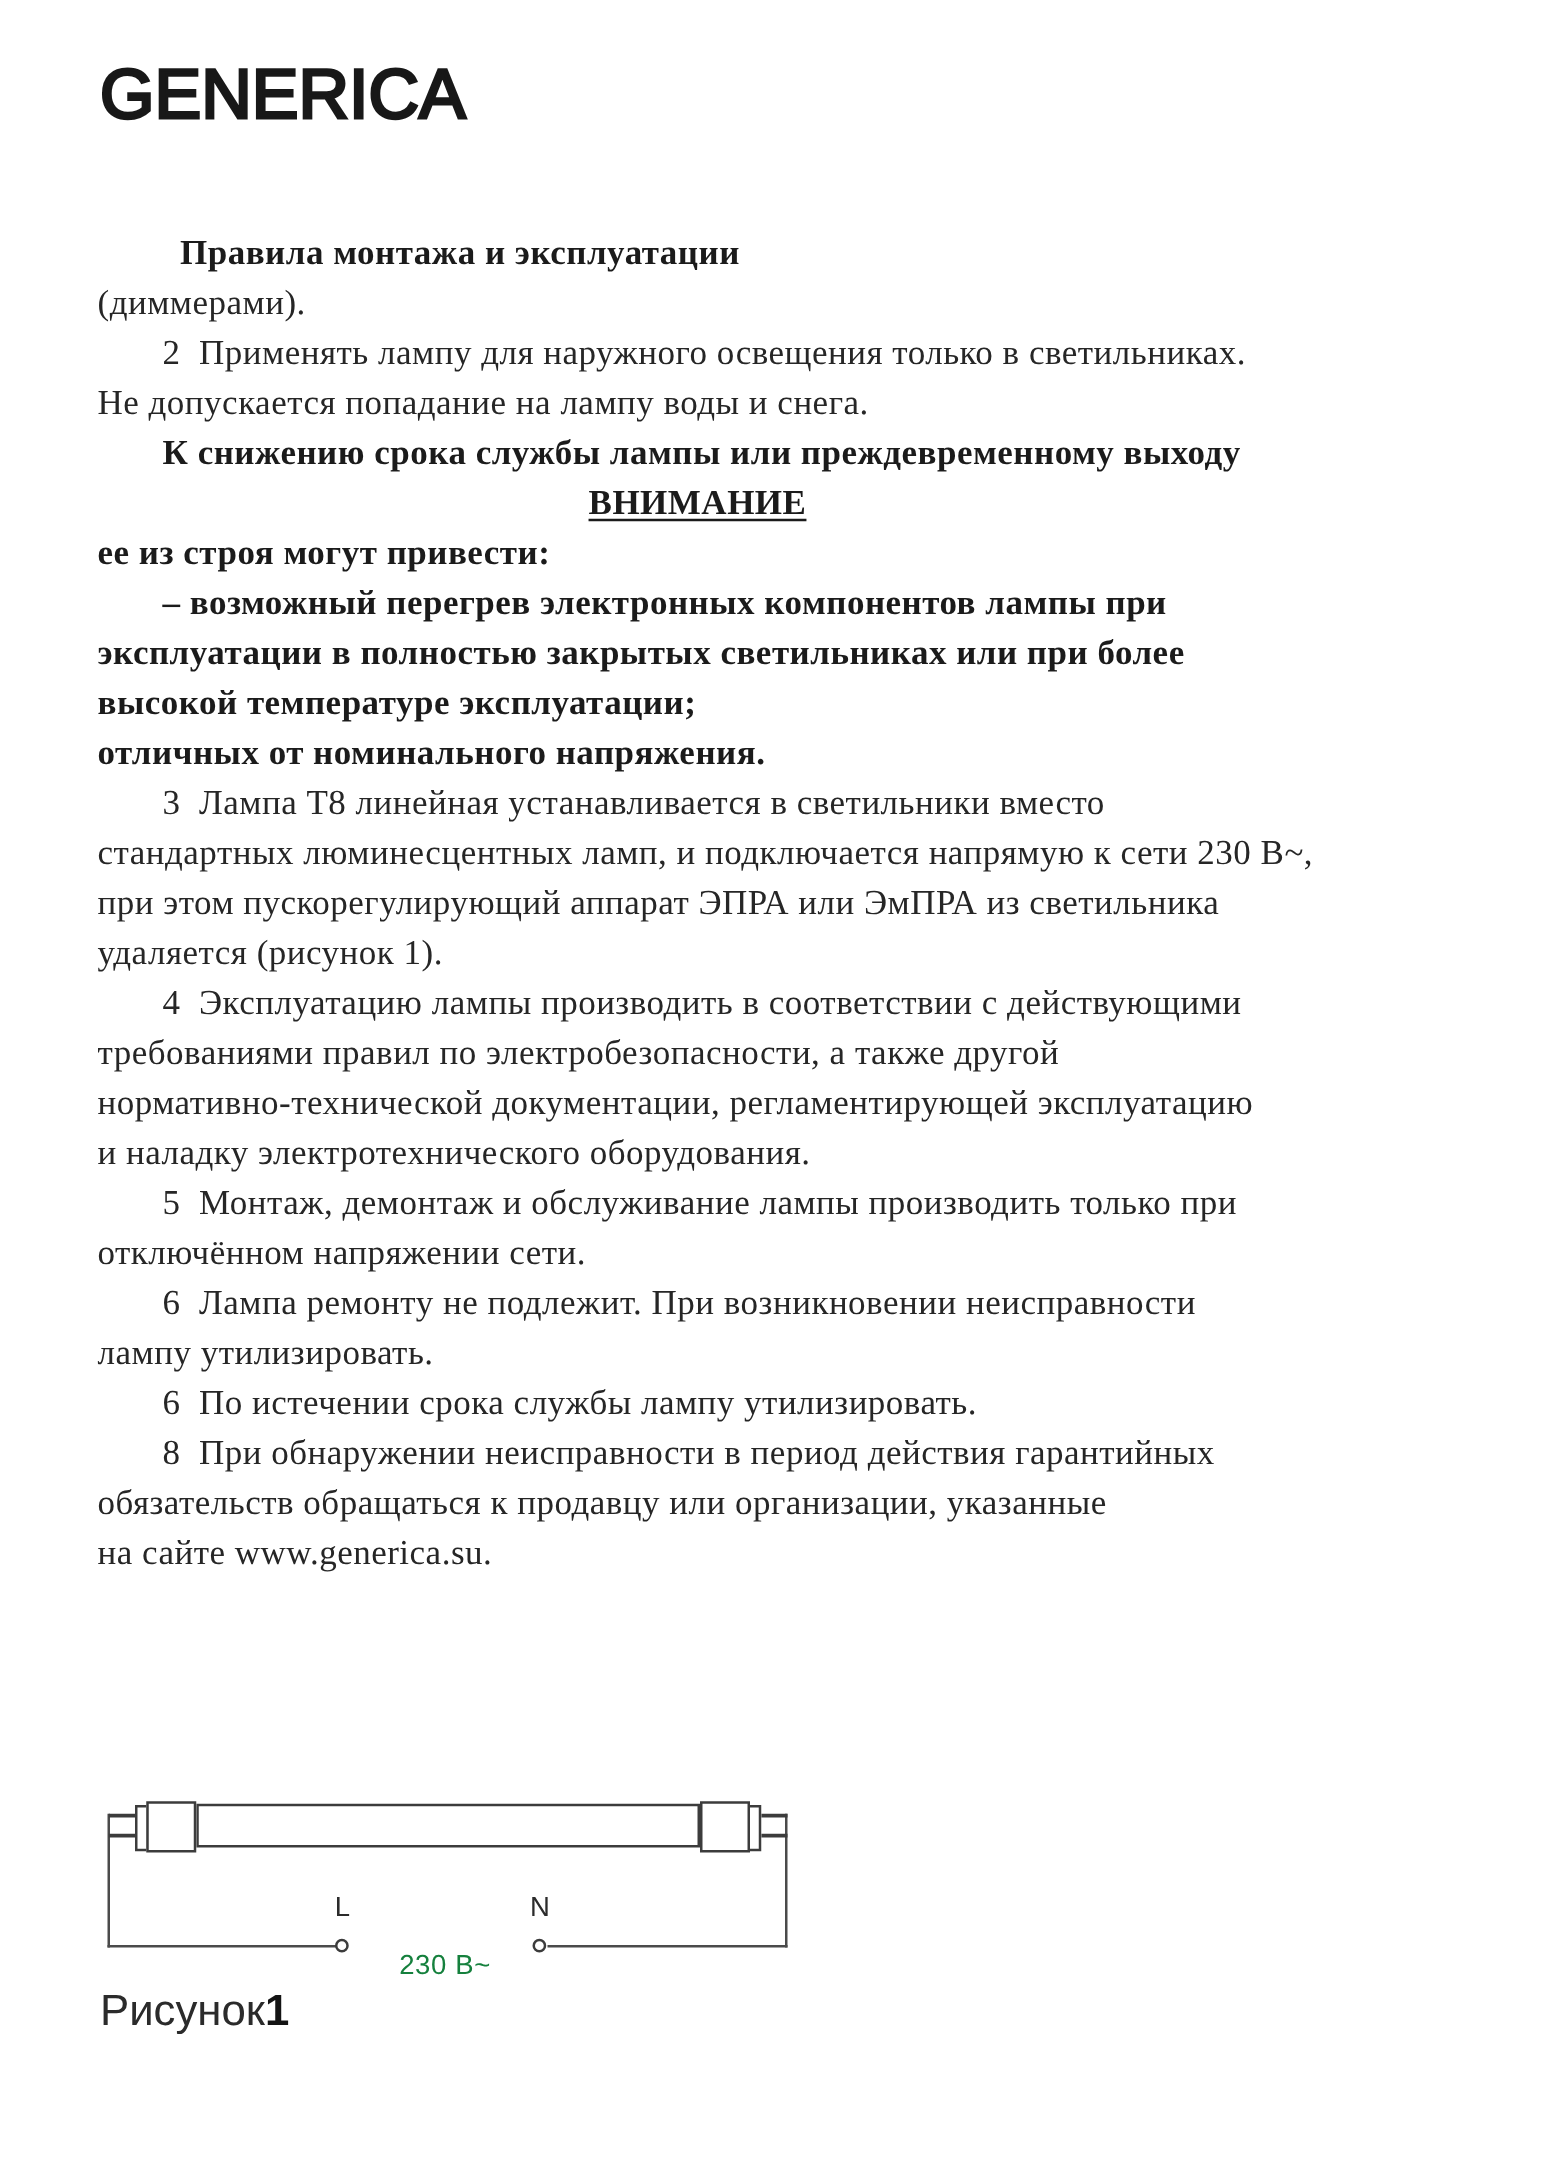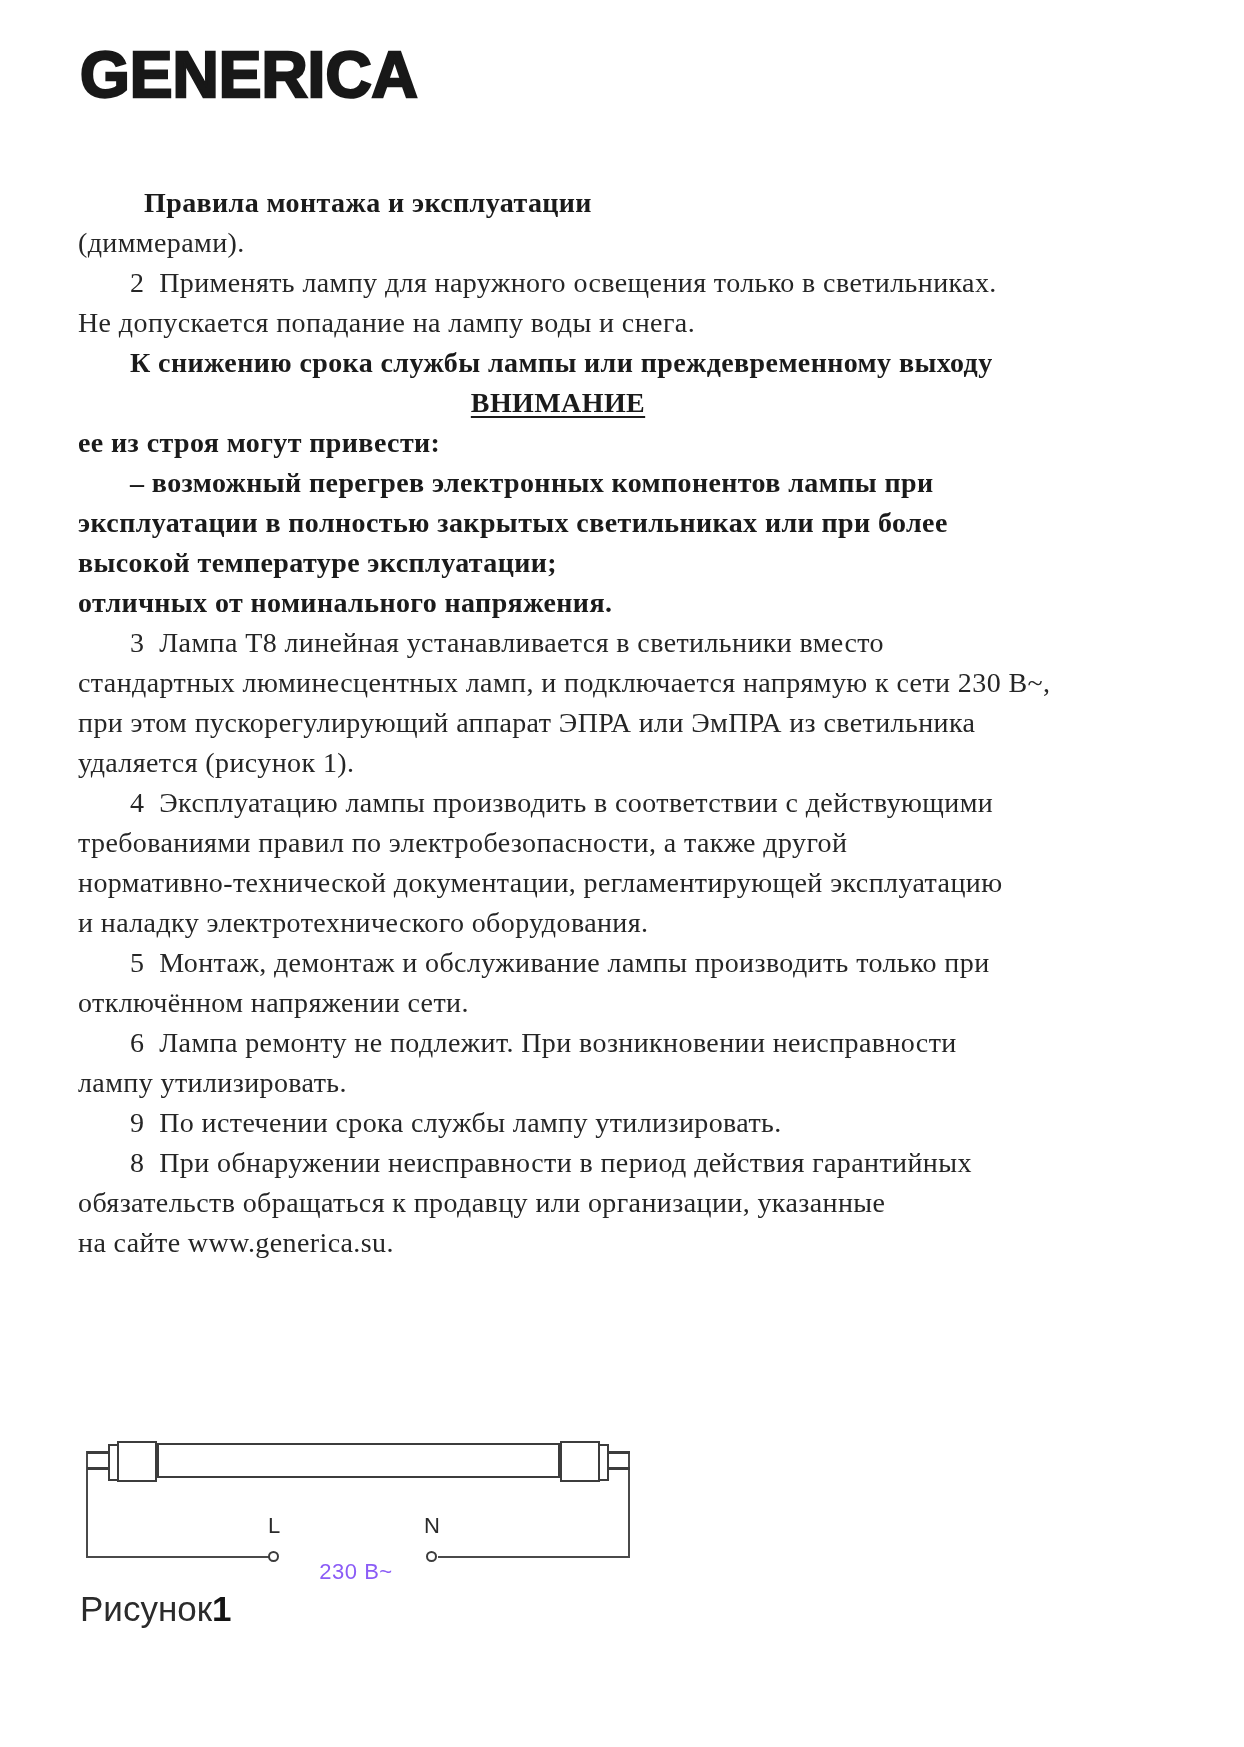--- a/index.html
+++ b/index.html
@@ -9,22 +9,22 @@
     height: 1747px;
     background: #ffffff;
     overflow: hidden;
     font-family: "Liberation Sans", sans-serif;
     color: #1e1e1e;
   }
   .logo {
     position: absolute;
     left: 80px;
     top: 38px;
-    font-size: 64px;
-    font-weight: bold;
+    font-size: 56px;
+    font-weight: normal;
     letter-spacing: 0px;
     color: #181818;
     -webkit-text-stroke: 2.5px #181818;
     line-height: 74px;
   }
   .content {
     position: absolute;
     left: 78px;
     top: 183px;
     width: 1160px;
@@ -59,21 +59,21 @@
   .wire-l-v { left: 86px;  top: 26px;  width: 2px;   height: 107px; }
   .wire-r-v { left: 628px; top: 26px;  width: 2px;   height: 107px; }
   .wire-l-h { left: 86px;  top: 131px; width: 183px; height: 2px; }
   .wire-r-h { left: 438px; top: 131px; width: 192px; height: 2px; }
   .terminal { position: absolute; width: 11px; height: 11px; border: 2px solid #3c3c3c; border-radius: 50%; background: #fff; box-sizing: border-box; }
   .terminal-l { left: 268px; top: 126px; }
   .terminal-n { left: 426px; top: 126px; }
   .fig-label { position: absolute; width: 40px; text-align: center; font-size: 22px; color: #2b2b2b; }
   .label-l { left: 254px; top: 88px; }
   .label-n { left: 412px; top: 88px; }
-  .voltage { position: absolute; left: 291px; top: 134px; width: 130px; text-align: center; font-size: 22px; color: #8b5cf6; letter-spacing: 0.5px; }
+  .voltage { position: absolute; left: 291px; top: 134px; width: 130px; text-align: center; font-size: 22px; color: #15803d; letter-spacing: 0.5px; }
   .caption { position: absolute; left: 80px; top: 164px; font-size: 35px; color: #2b2b2b; }
   .caption .num { font-weight: bold; color: #141414; }
 </style>
 </head>
 <body>
 
 <div class="page">
 
   <div class="logo">GENERICA</div>
 
@@ -94,21 +94,21 @@
       <div class="line">при этом пускорегулирующий аппарат ЭПРА или ЭмПРА из светильника</div>
       <div class="line">удаляется (рисунок 1).</div>
       <div class="line indent-par">4  Эксплуатацию лампы производить в соответствии с действующими</div>
       <div class="line">требованиями правил по электробезопасности, а также другой</div>
       <div class="line">нормативно-технической документации, регламентирующей эксплуатацию</div>
       <div class="line">и наладку электротехнического оборудования.</div>
       <div class="line indent-par">5  Монтаж, демонтаж и обслуживание лампы производить только при</div>
       <div class="line">отключённом напряжении сети.</div>
       <div class="line indent-par">6  Лампа ремонту не подлежит. При возникновении неисправности</div>
       <div class="line">лампу утилизировать.</div>
-      <div class="line indent-par">9  По истечении срока службы лампу утилизировать.</div>
+      <div class="line indent-par">6  По истечении срока службы лампу утилизировать.</div>
       <div class="line indent-par">8  При обнаружении неисправности в период действия гарантийных</div>
       <div class="line">обязательств обращаться к продавцу или организации, указанные</div>
       <div class="line">на сайте www.generica.su.</div>
     </div>
 
   <div class="figure">
     <div class="wire wire-l-v"></div>
     <div class="wire wire-r-v"></div>
     <div class="wire wire-l-h"></div>
     <div class="wire wire-r-h"></div>

